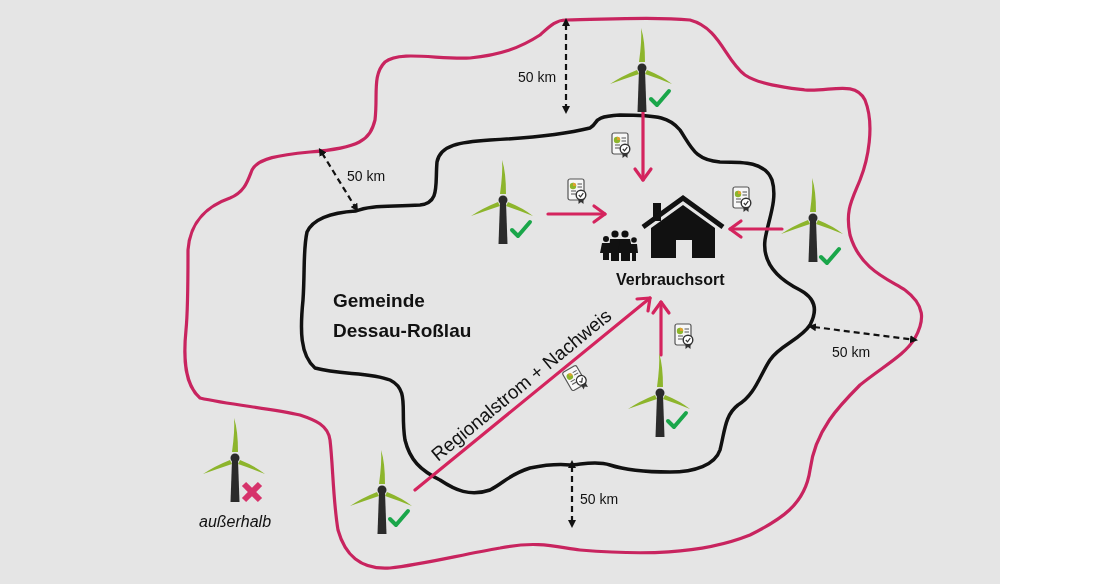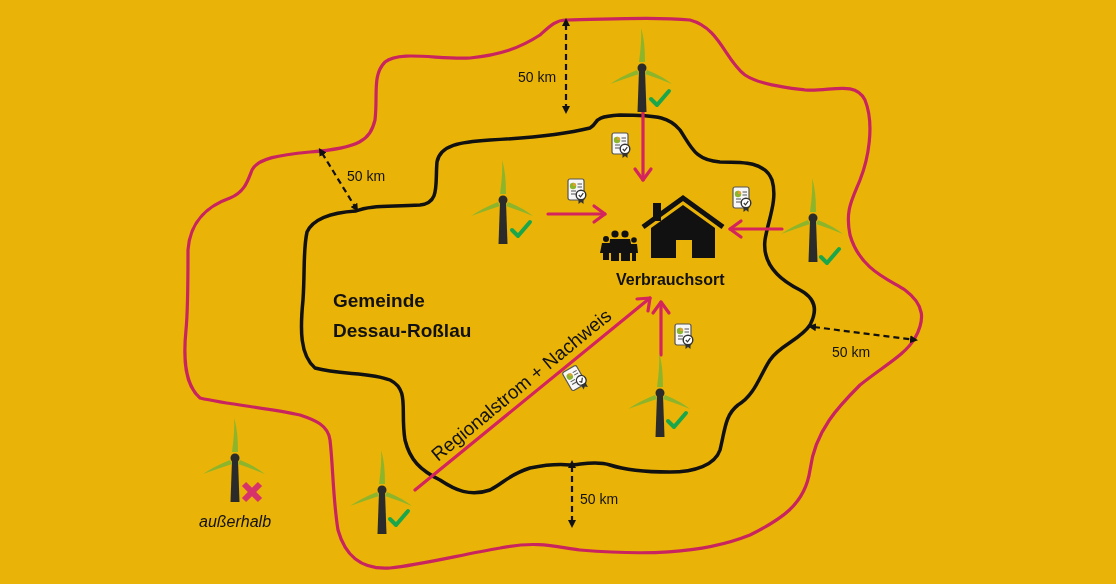--- a/index.html
+++ b/index.html
@@ -1,16 +1,16 @@
 <!DOCTYPE html>
 <html><head>
 <meta charset="utf-8">
 <style>
   html, body { margin:0; padding:0; background:#ffffff; }
-  #stage { position:relative; width:1116px; height:584px; overflow:hidden; background:#eab308; }
+  #stage { position:relative; width:1000px; height:584px; overflow:hidden; background:#e5e5e5; }
   svg { position:absolute; left:0; top:0; }
   .txt { font-family:"Liberation Sans", "DejaVu Sans", sans-serif; }
   .bold { font-weight:bold; }
   .ital { font-style:italic; }
 </style>
 </head>
 <body>
 
 <div id="stage">
 <svg width="1116" height="584" viewBox="0 0 1116 584">

